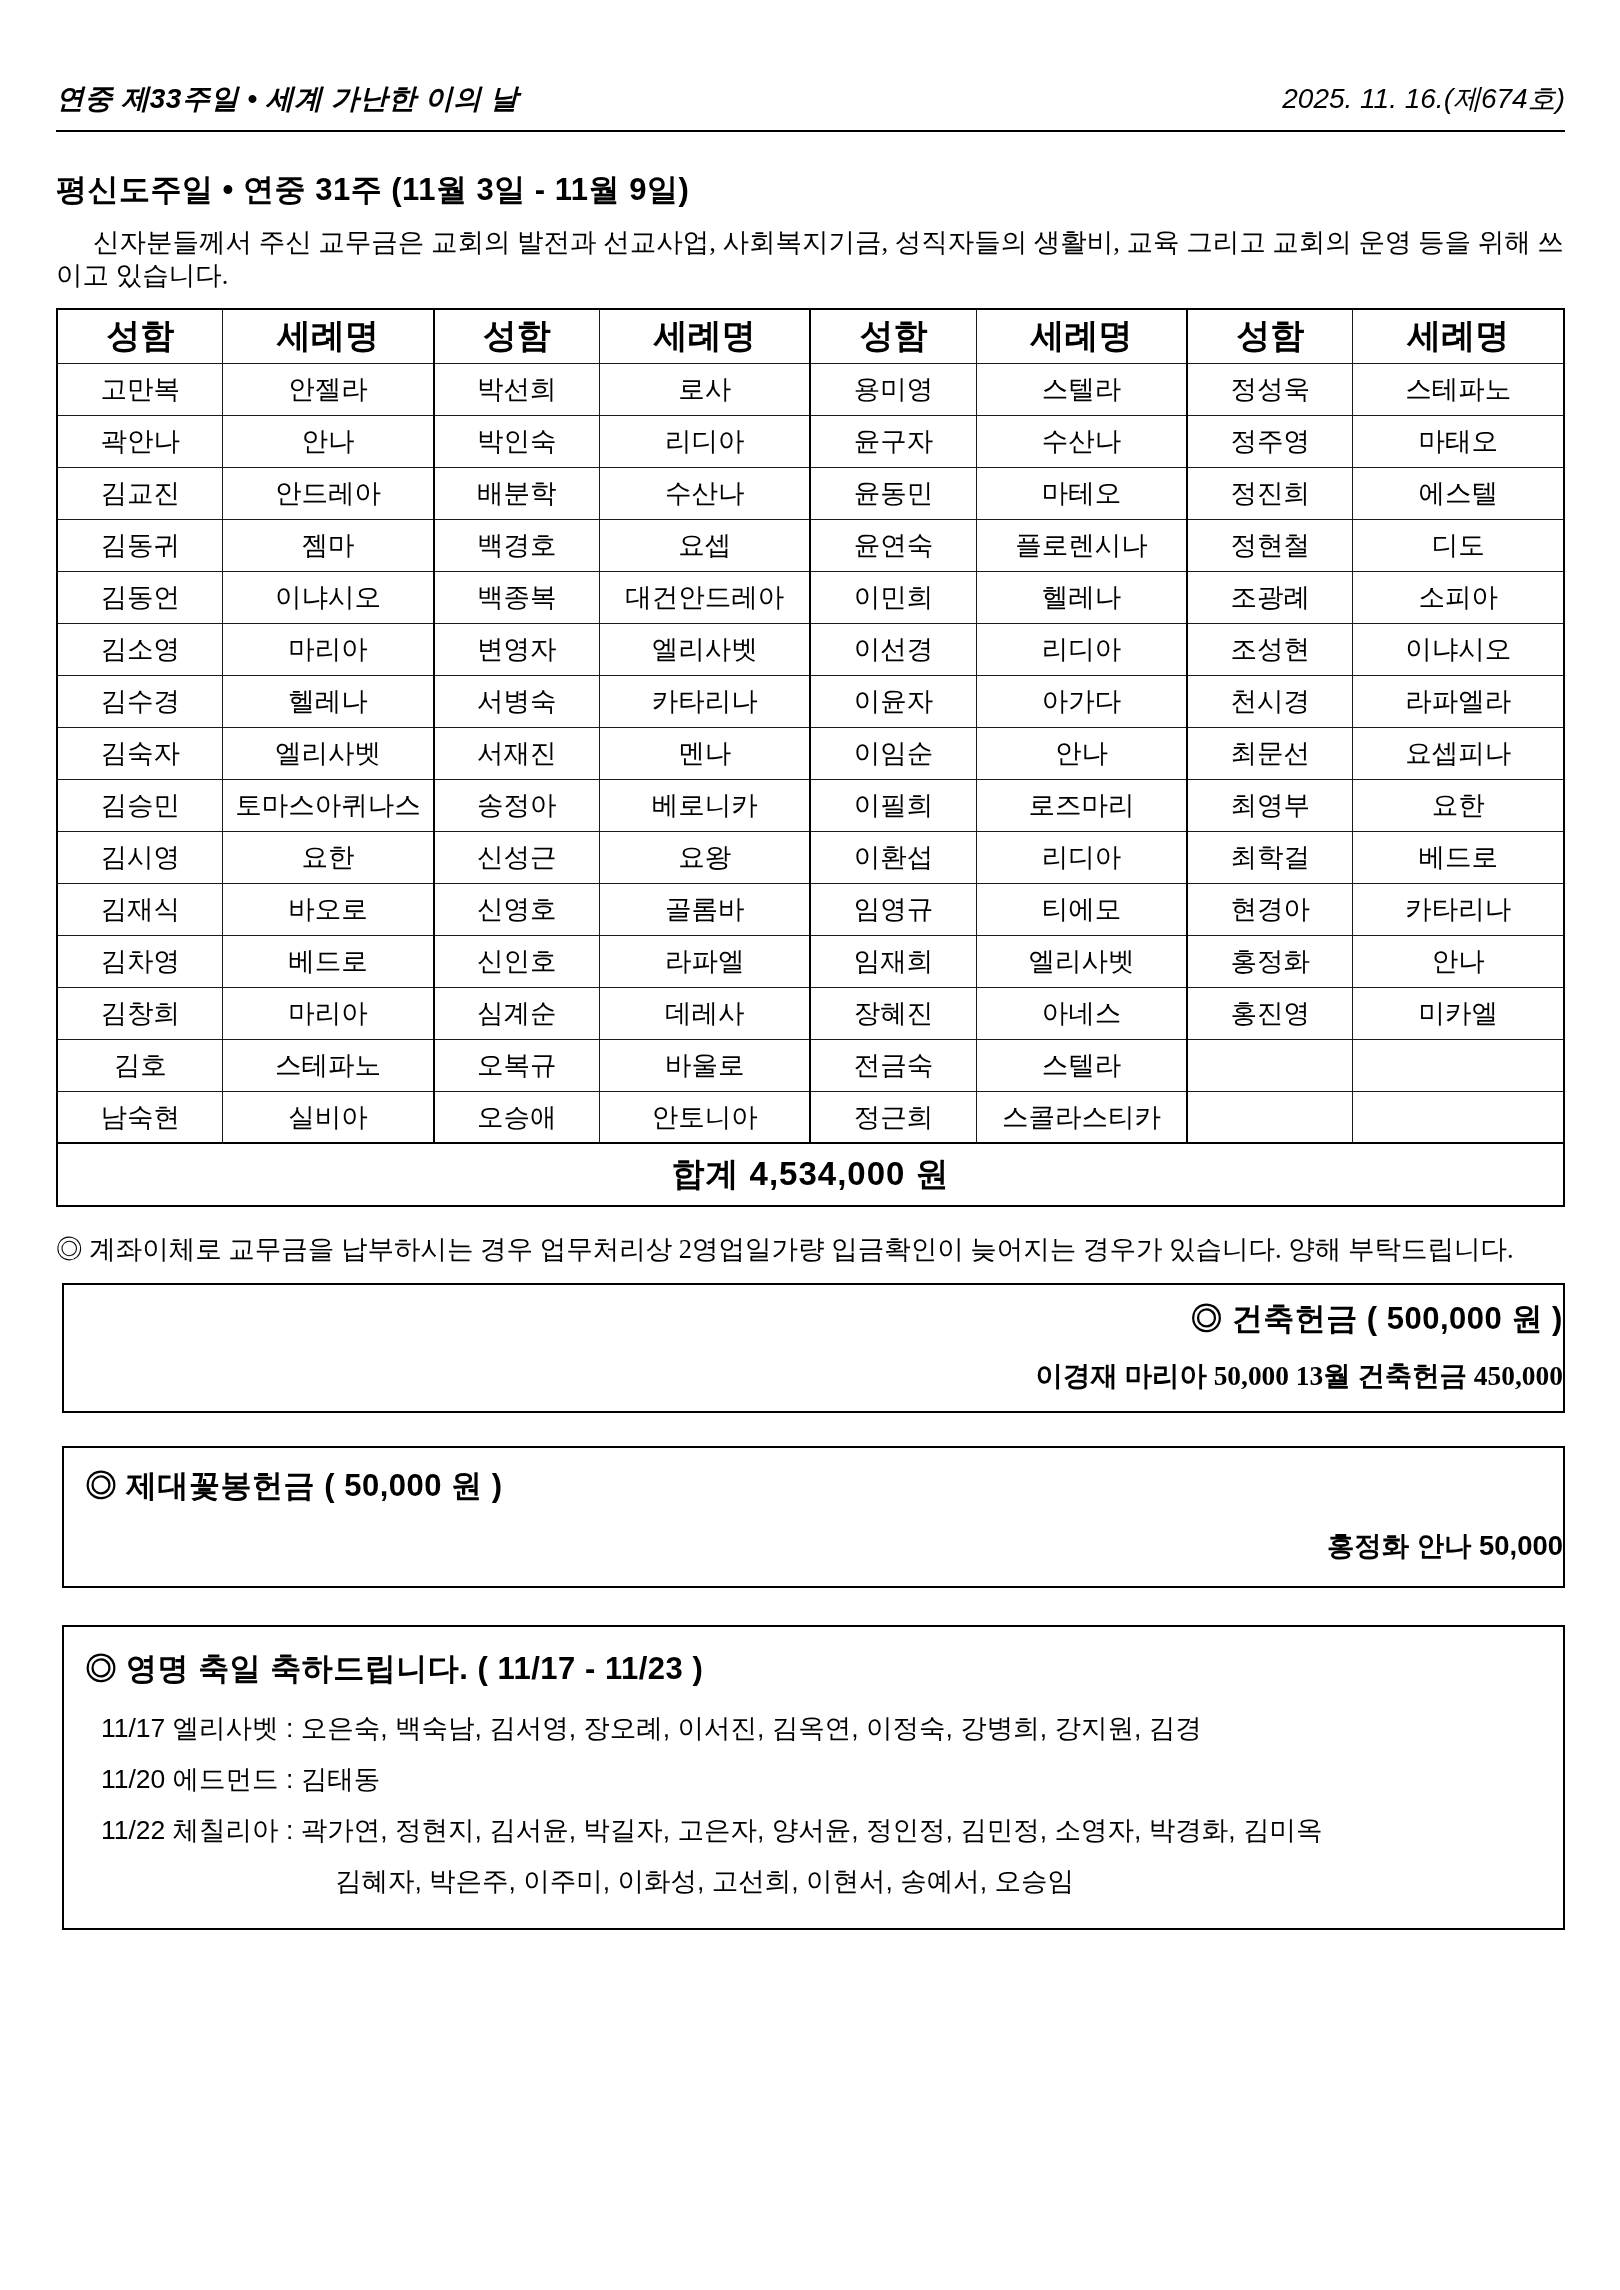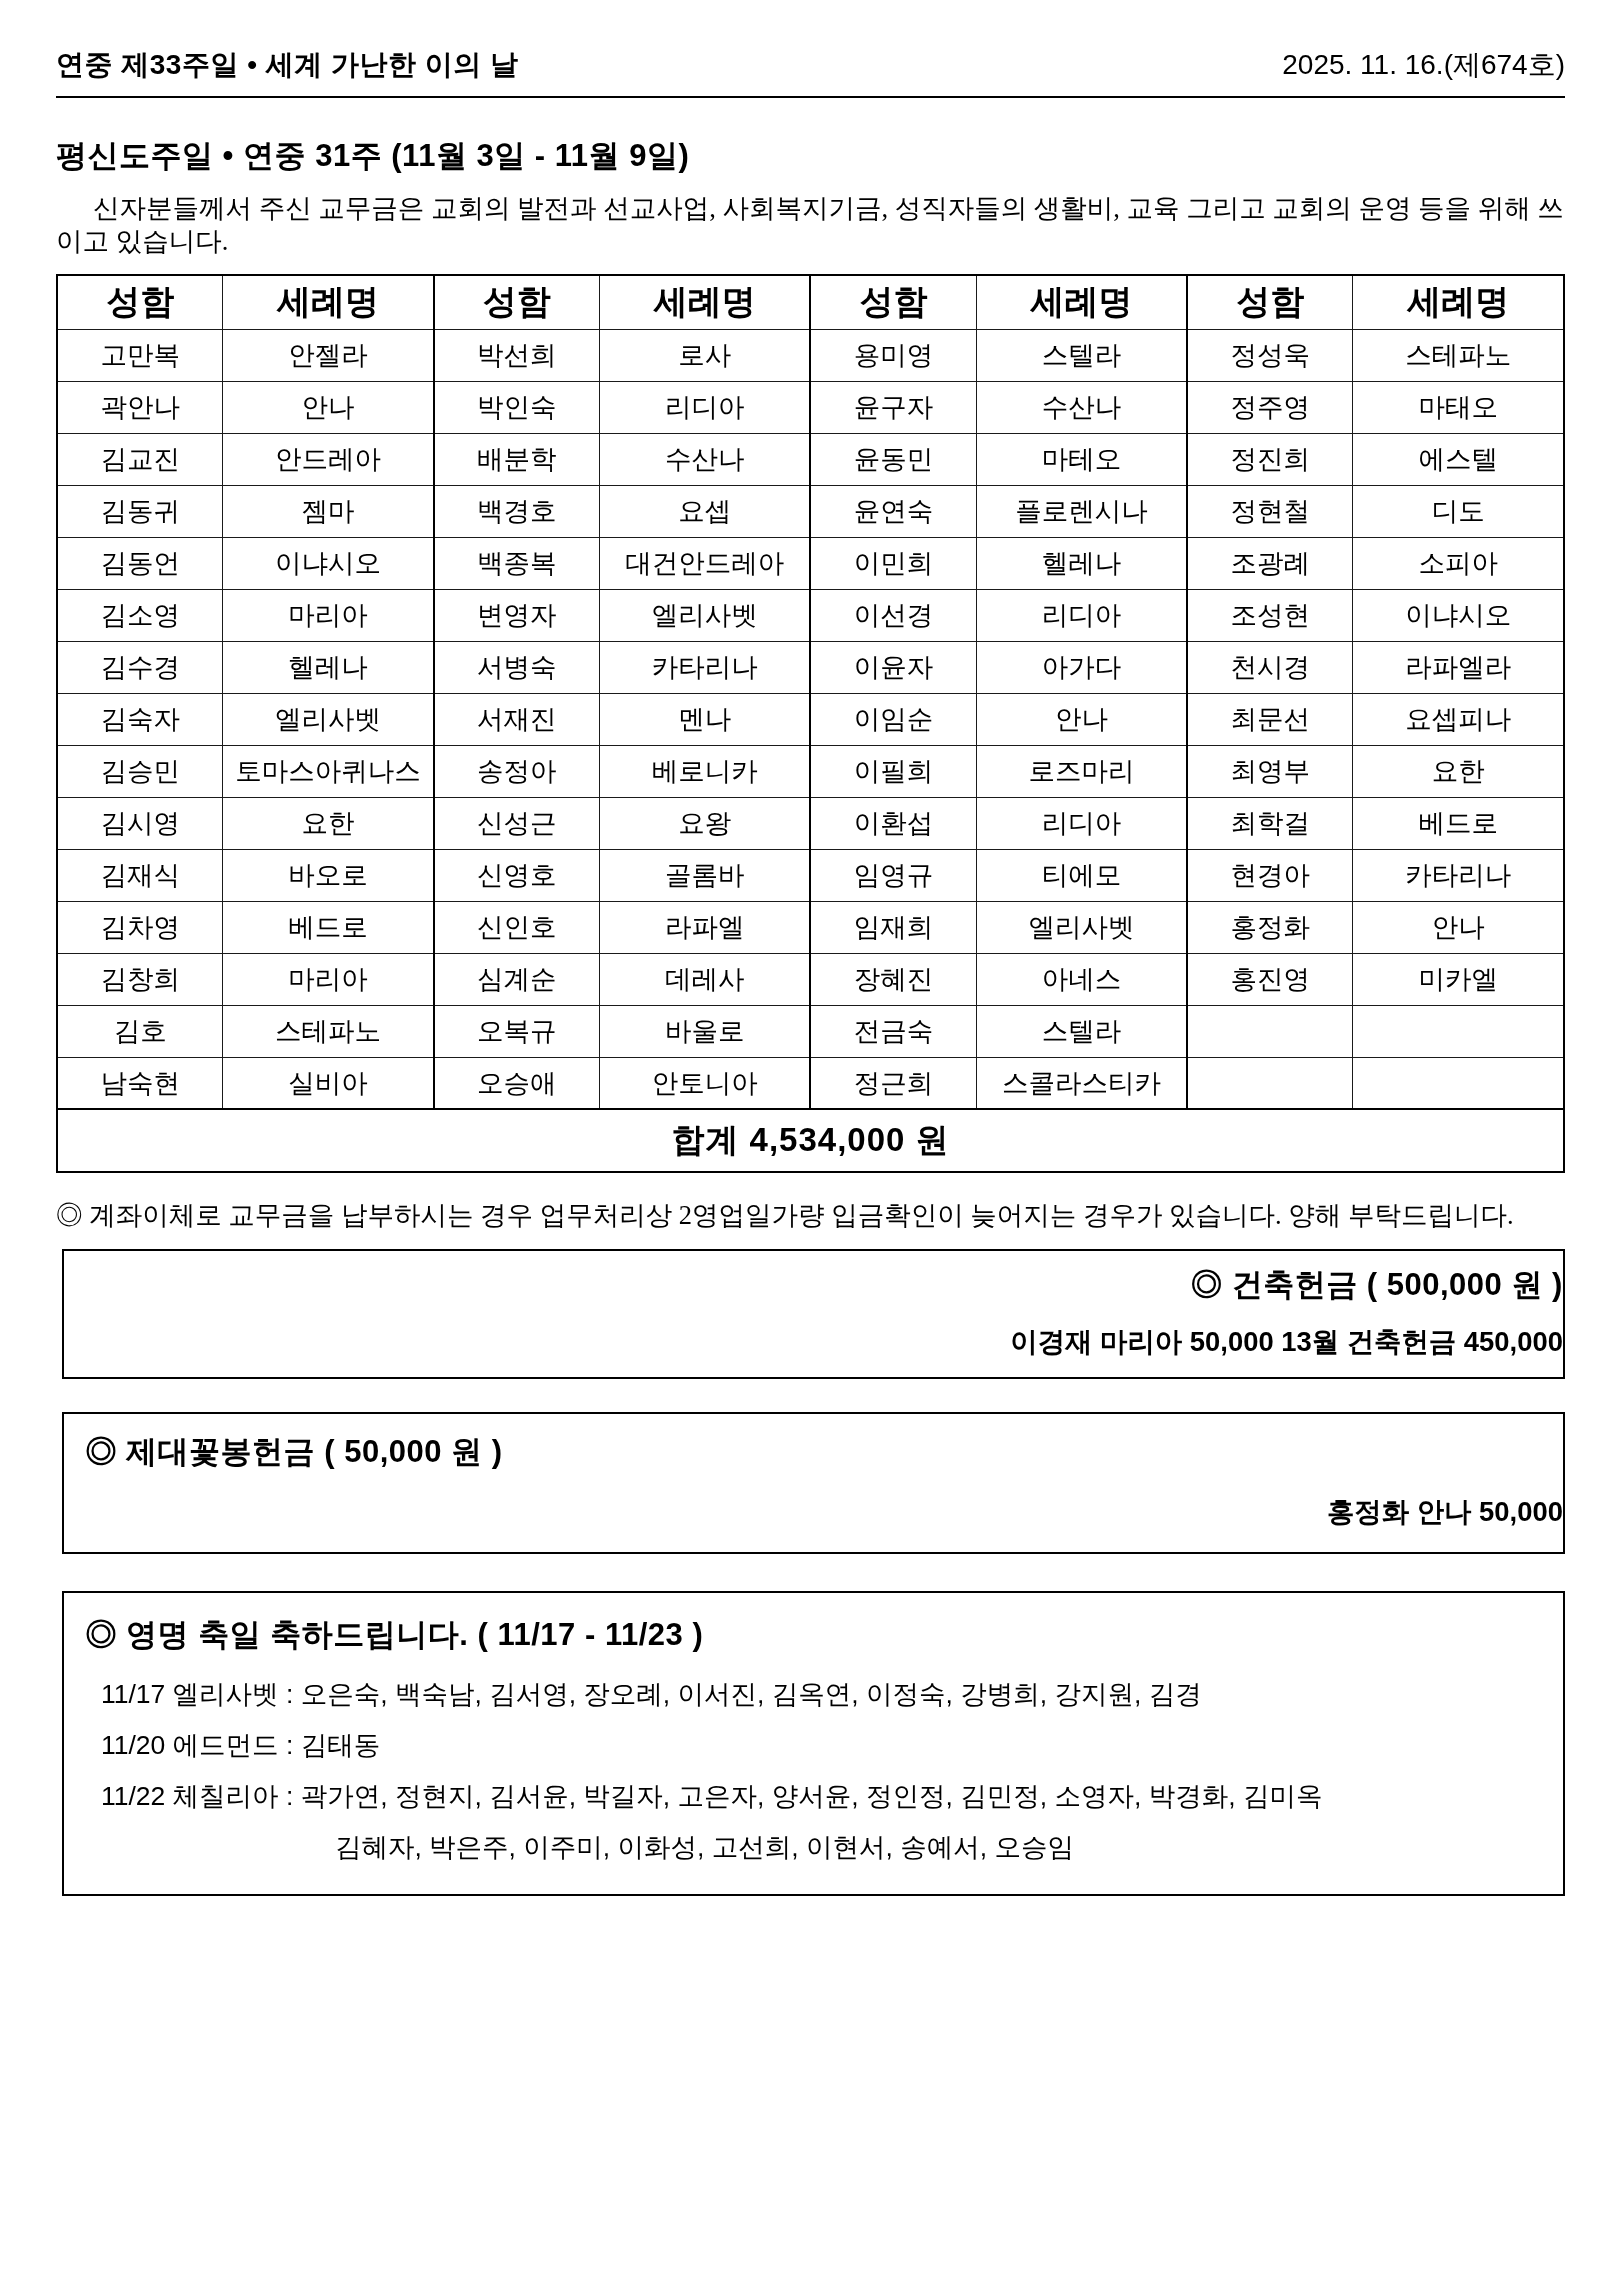--- a/index.html
+++ b/index.html
@@ -6,21 +6,21 @@
   body { background:#e8e8e8; font-family:"Liberation Serif", serif; }
   .page {
     position:relative; width:1620px; height:2291px; margin:0 auto;
     background:#ffffff; color:#000; overflow:hidden;
   }
   .content { width:1509px; margin-left:56px; }
 
   
   .topbar {
     display:flex; justify-content:space-between; align-items:flex-start;
-    padding-top:46px; padding-bottom:11.8px; border-bottom:2px solid #000;
+    padding-top:80px; padding-bottom:11.8px; border-bottom:2px solid #000;font-style:italic;
   }
   .topbar .left {
     font-family:"Liberation Sans", sans-serif; font-weight:800;
     font-size:28px; letter-spacing:0.5px;
   }
   .topbar .right {
     font-family:"Liberation Sans", sans-serif; font-weight:400; font-size:28px;
   }
 
   
@@ -59,21 +59,21 @@
   
   .box {
     border:2.9px solid #000; margin-left:5.9px; width:1503px;
   }
   .box .box-title {
     font-family:"Liberation Sans", sans-serif; font-weight:800;
     font-size:31px; line-height:35px; padding-left:21.6px; letter-spacing:0.5px;
   }
   .box1 { margin-top:17.6px; height:130px; padding-top:15.7px;text-align:right; }
   .box1 .box-line { margin-top:21.6px; padding-left:17.6px;
-    font-family:Liberation Sans, sans-serif; font-weight:600; font-size:27.4px; }
+    font-family:Liberation Serif, serif; font-weight:600; font-size:27.4px; }
   .box2 { margin-top:33px; height:142px; padding-top:19.6px; }
   .box2 .box-line { margin-top:25.5px; padding-left:17.6px;
     font-family:"Liberation Sans", sans-serif; font-weight:600; font-size:27.4px;text-align:right; }
   .box3 { margin-top:37px; height:305px; padding-top:23.5px; }
   .box3 .feast-lines { margin-top:17.6px; }
   .box3 .box-line {
     padding-left:37px; font-size:26.5px; line-height:51px;
     font-family:"Liberation Sans", sans-serif; font-weight:400;
   }
   .box3 .box-line.continuation { padding-left:271px; }

